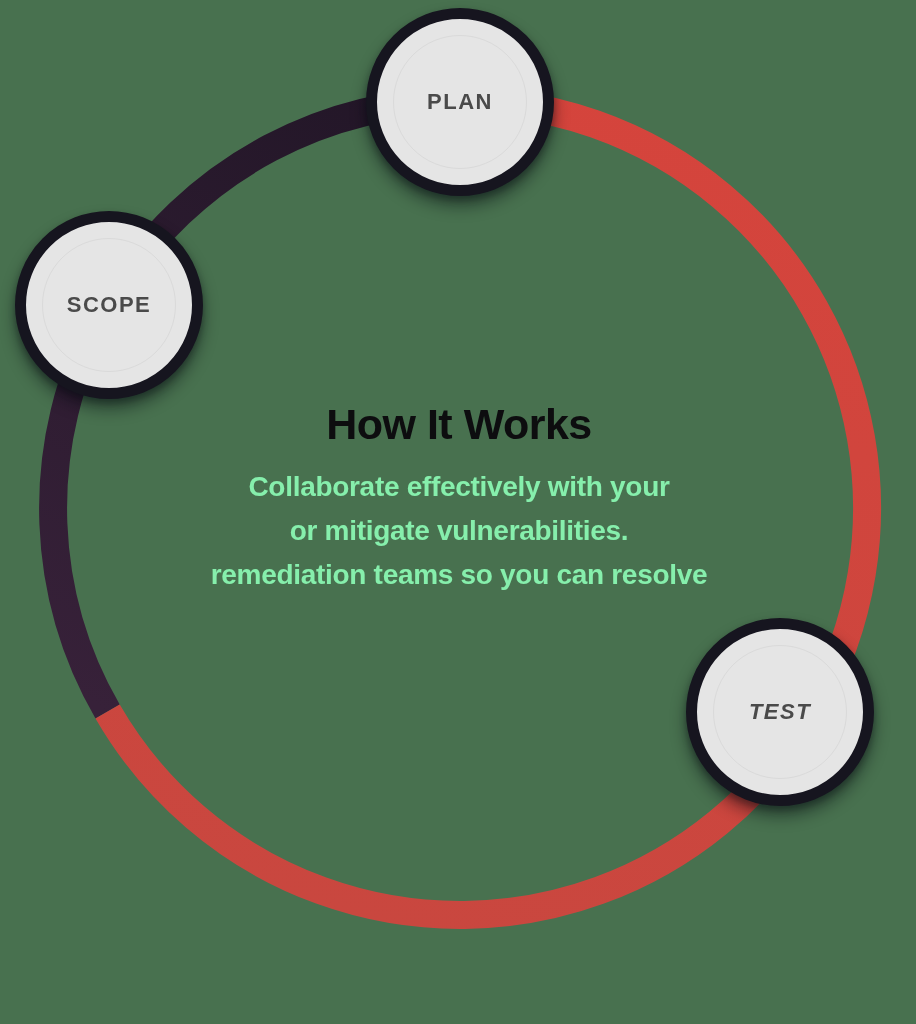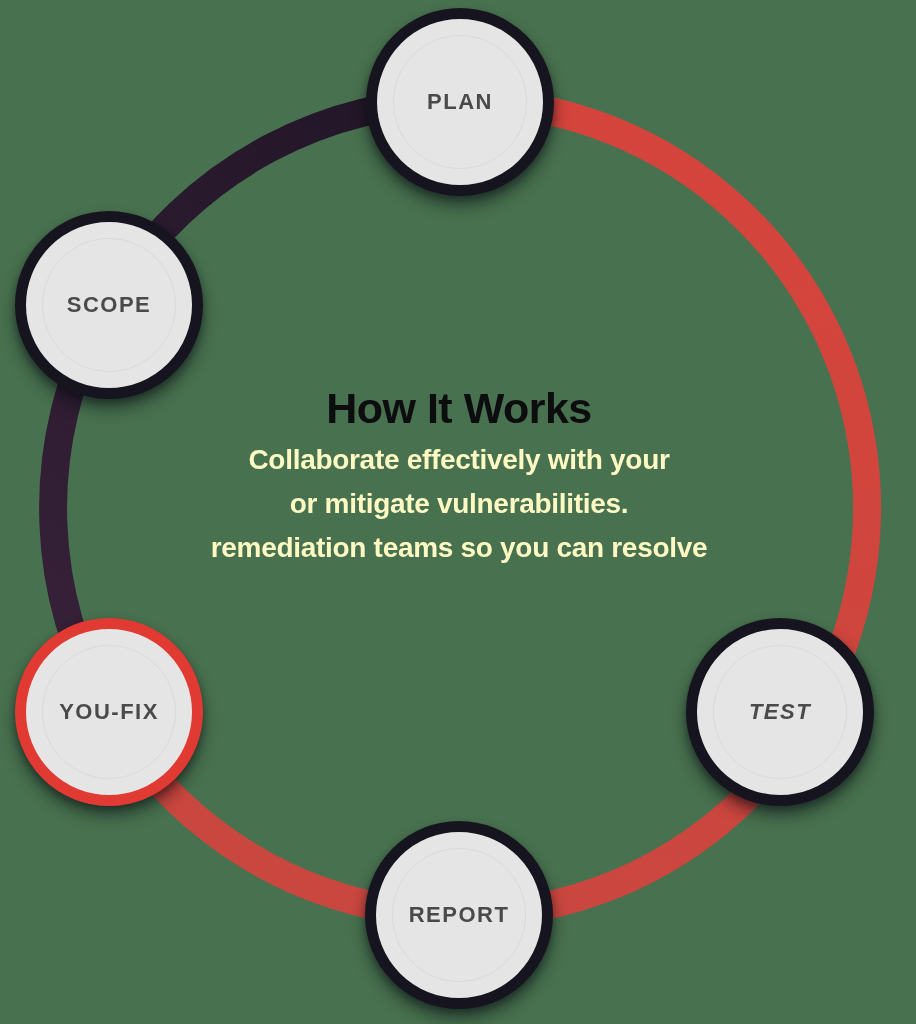--- a/index.html
+++ b/index.html
@@ -26,34 +26,34 @@
   
   .center-text {
     position: absolute;
     left: 459px;
     top: 383px;
     width: 640px;
     transform: translateX(-50%);
     text-align: center;
   }
   .title {
-    margin: 0;
+    margin: 16px;
     font-size: 43px;
     line-height: 50px;
     font-weight: bold;
     letter-spacing: -0.5px;
     color: #0D0D0F;
   }
   .subtitle {
     margin: 5px 0 0 0;
     font-size: 28px;
     line-height: 44px;
     font-weight: 600;
     letter-spacing: -0.3px;
-    color: #fef9c3;
+    color: #86efac;
   }
   .subtitle .line { display: block; }
   
   .node {
     position: absolute;
     width: 166px;
     height: 166px;
     background: #e5e5e5;
     border: 11px solid var(--ring, #16151F);
     border-radius: 50%;
@@ -117,28 +117,20 @@
     <div class="inner-ring"></div>
     <span class="node-label">PLAN</span>
   </div>
 
 
   <div class="node node-test" style="--ring: #16151F;">
     <div class="inner-ring"></div>
     <span class="node-label">TEST</span>
   </div>
 
-  <div class="node node-report" style="--ring: #16151F;">
-    <div class="inner-ring"></div>
-    <span class="node-label">REPORT</span>
-  </div>
 
-  <div class="node node-youfix" style="--ring: #E03A33;">
-    <div class="inner-ring"></div>
-    <span class="node-label">YOU-FIX</span>
-  </div>
 
   <div class="node node-retest" style="--ring: #16151F;">
     <div class="inner-ring"></div>
     <span class="node-label">SCOPE</span>
   </div>
 
 </div>
 
 </body></html>

